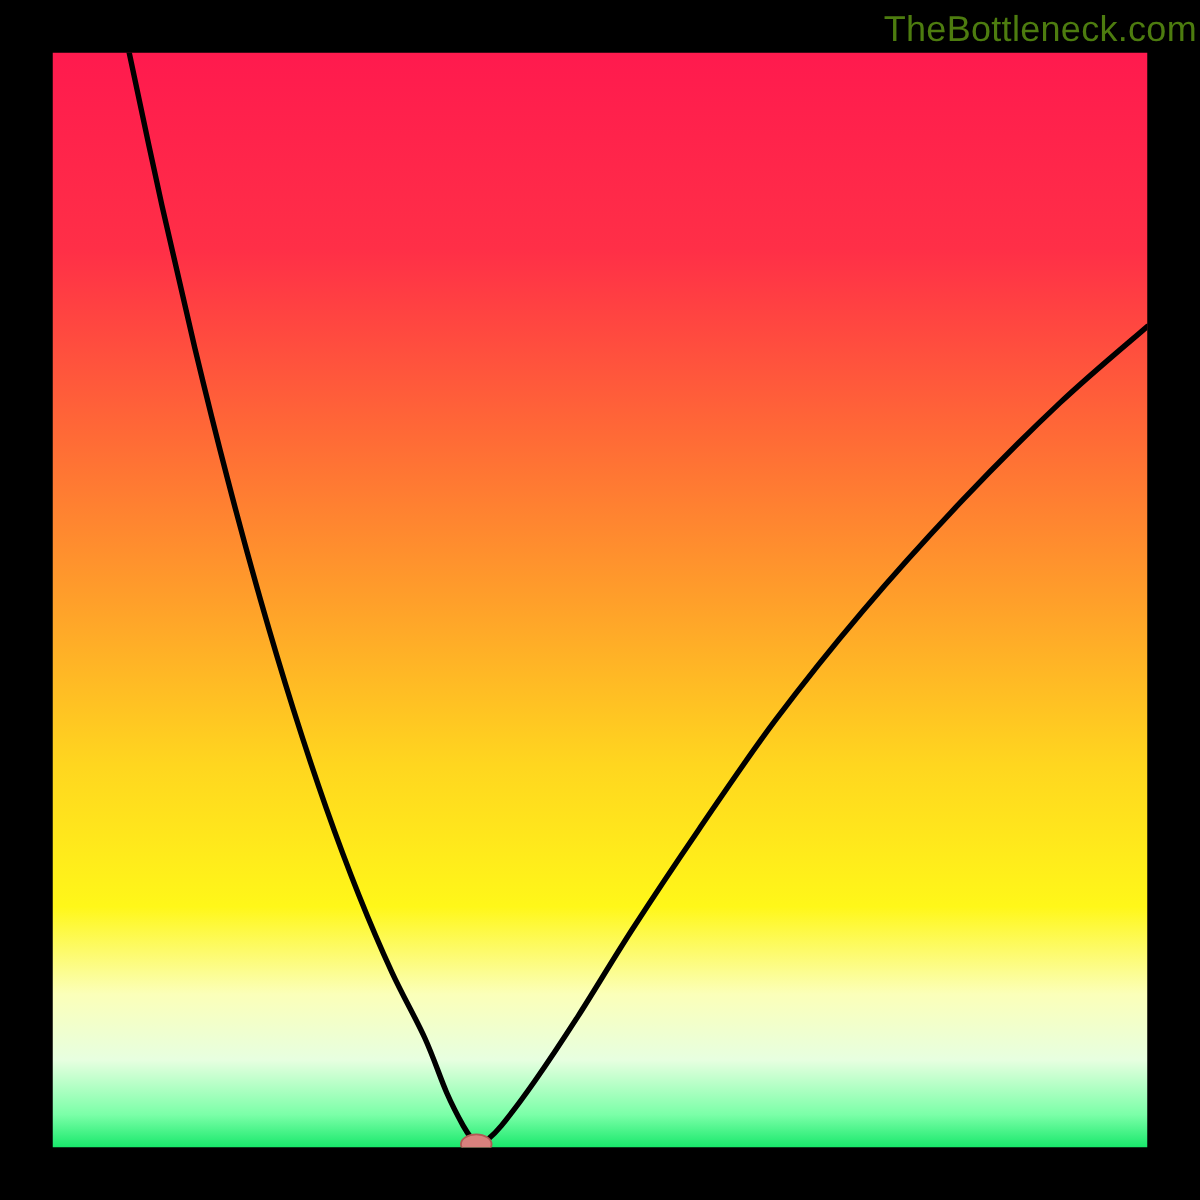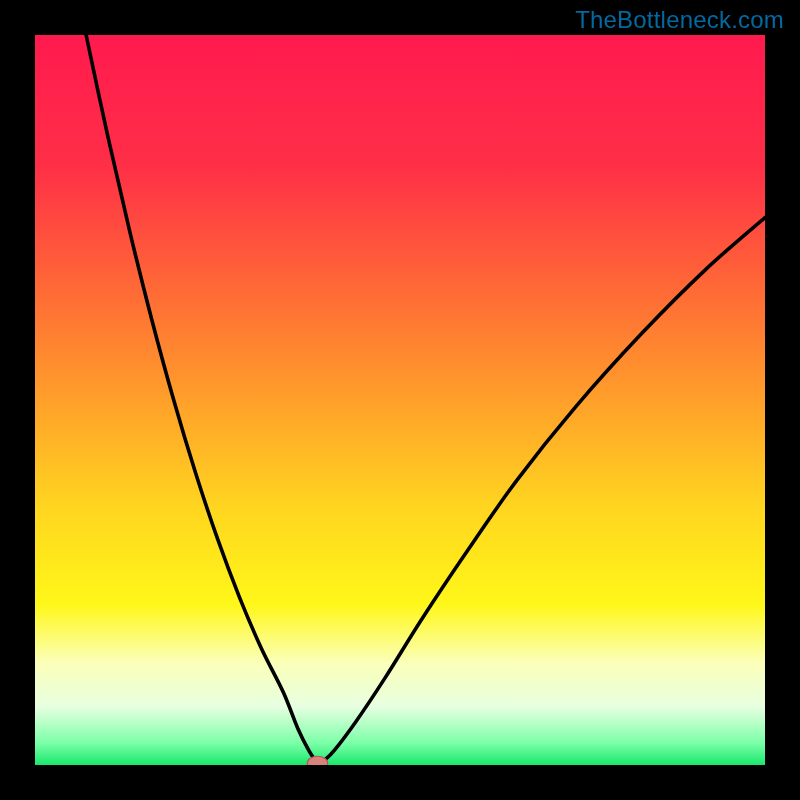--- a/index.html
+++ b/index.html
@@ -20,25 +20,25 @@
     background: #000;
   }
   .plot {
     display: block;
     width: 730px;
     height: 730px;
   }
   .watermark {
     position: absolute;
     top: 6px;
-    right: 16px;
+    right: 2px;
     font-size: 24px;
     font-weight: 300;
     letter-spacing: 0.2px;
-    color: #0369a1;
+    color: #4d7c0f;
     font-family: Arial, sans-serif;
     user-select: none;
   }
 </style>
 </head>
 <body>
 
 <div class="frame">
   <svg class="plot" viewBox="0 0 730 730" preserveAspectRatio="none">
     <defs>

